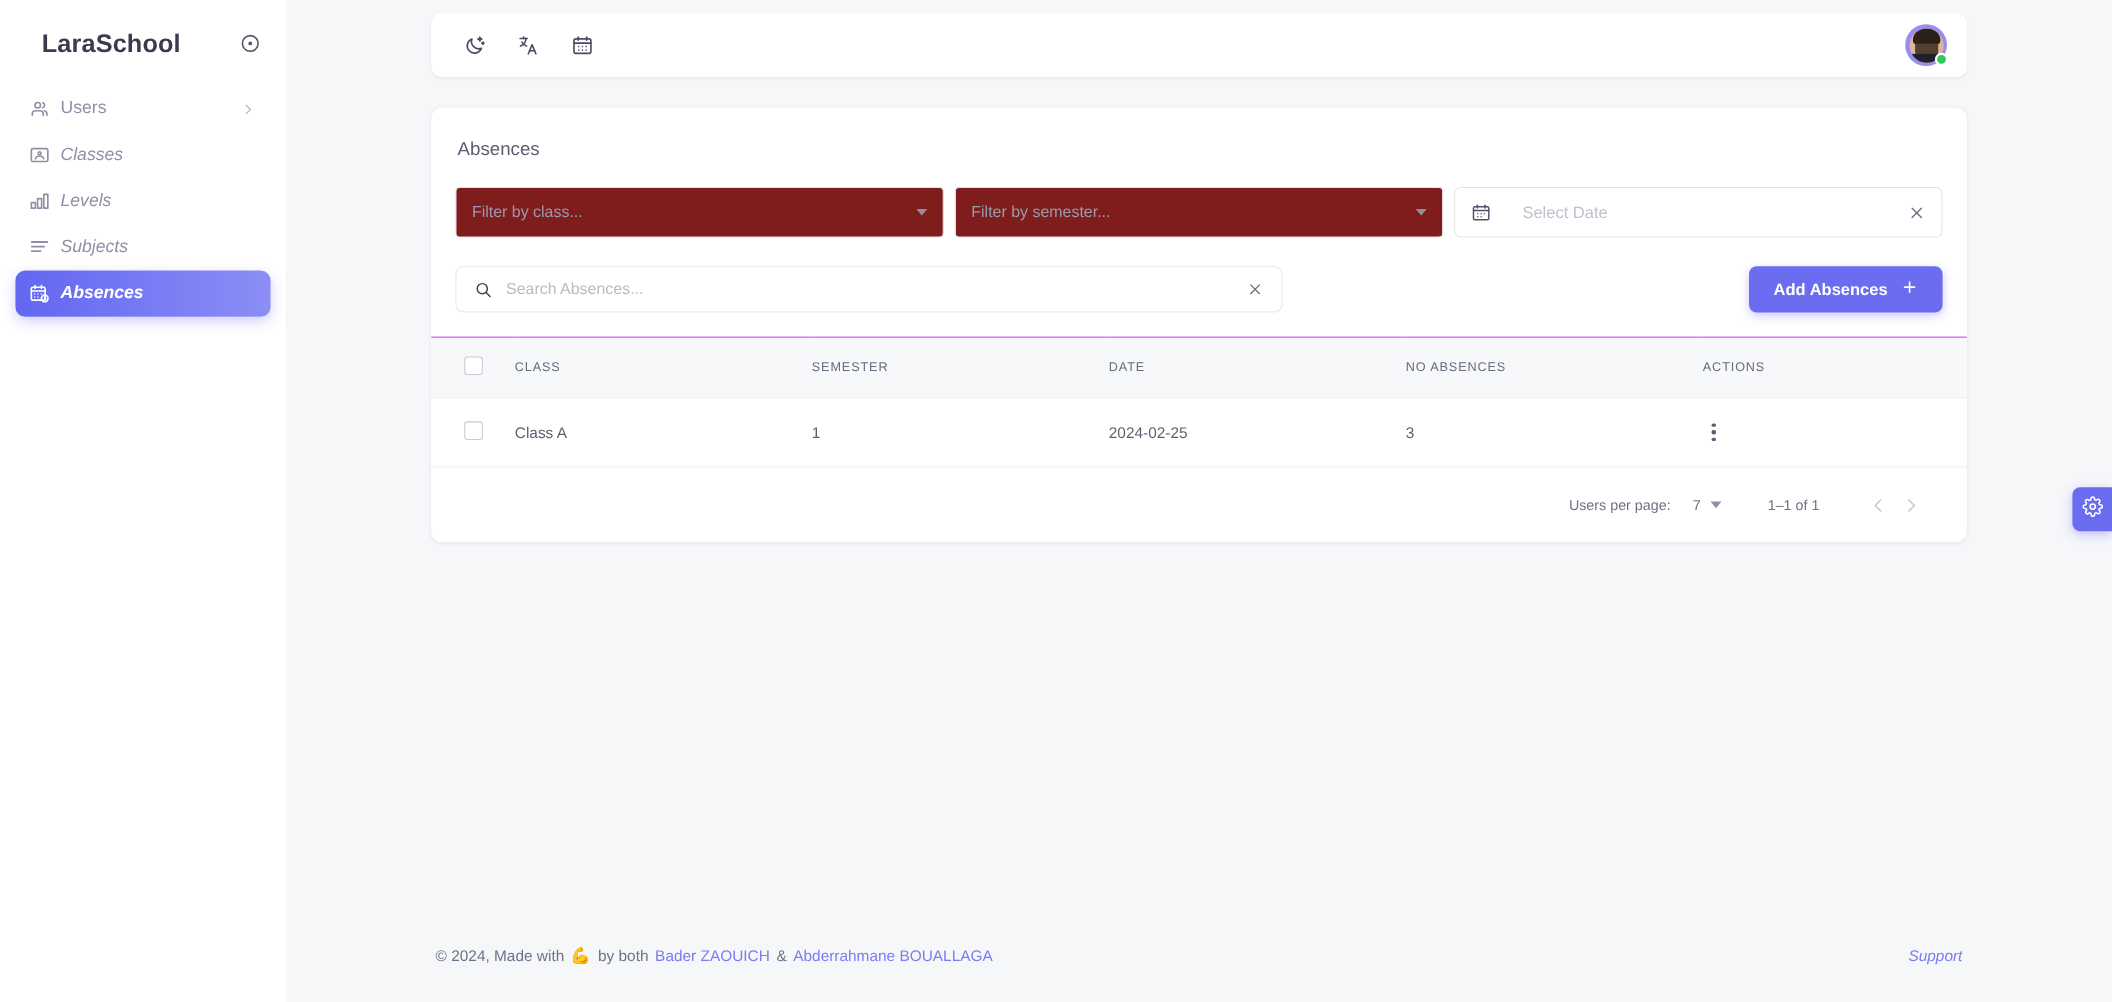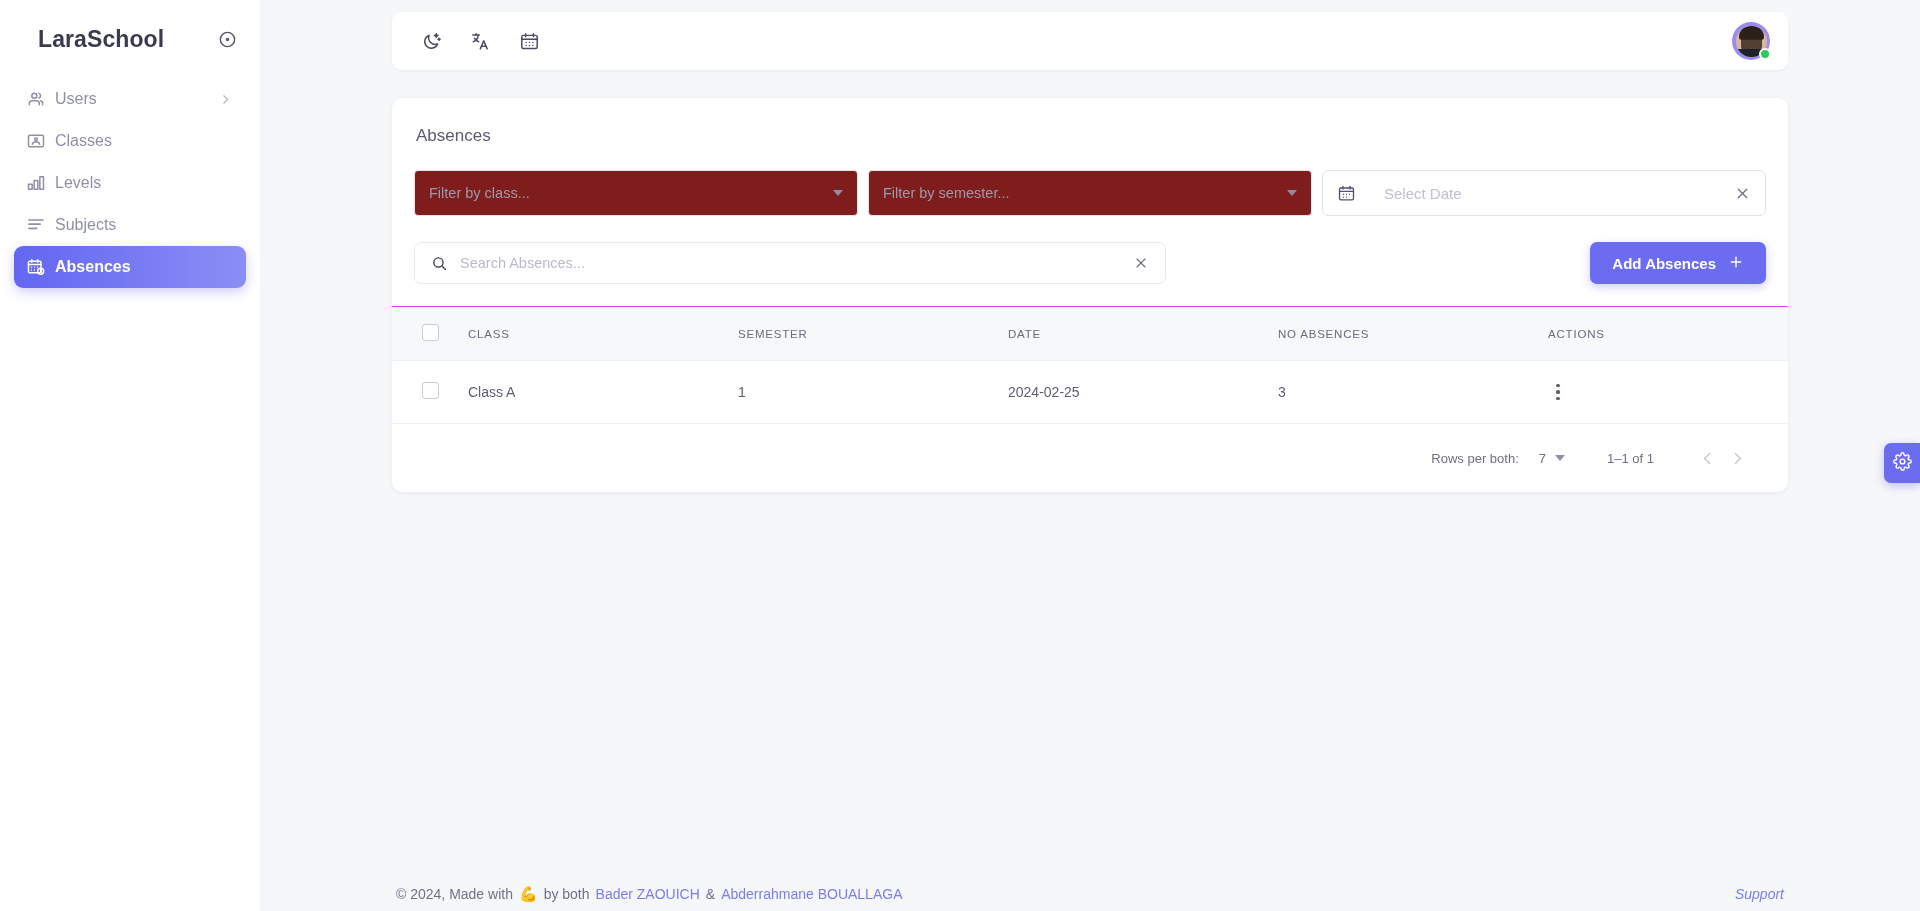--- a/index.html
+++ b/index.html
@@ -35,21 +35,21 @@
     color: #8f90a6; font-size: 16px; position: relative;
   }
   .nav-item .nav-label { flex: 1; }
   .nav-item.active {
     background: linear-gradient(90deg, #6366f1 0%, #8b8ef5 100%);
     color: #ffffff; font-weight: bold;
     box-shadow: 0 4px 12px rgba(99,102,241,.32);
   }
   .nav-icon { width: 22px; height: 22px; display: flex; align-items: center; justify-content: center; flex: 0 0 22px;}
   .nav-chevron { width: 14px; height: 14px; color: #b5b6c6; display:flex; align-items:center; justify-content:center;}
-  .nav-item + .nav-item { margin-top: 0px; }
+  .nav-item + .nav-item { margin-top: 0px; font-style: italic; }
 
   
   .main {
     flex: 1; height: 911px; position: relative;
     background: #f6f7f9; display: flex; flex-direction: column;
     padding: 12px 132px 0 132px;
   }
   .topbar {
     background: #ffffff; border-radius: 9px; height: 58px;
     display: flex; align-items: center; justify-content: space-between;
@@ -180,21 +180,21 @@
   .pg-rows { display: flex; align-items: center; gap: 9px; cursor: pointer; margin-right: 42px; }
   .pg-range { margin-right: 38px; }
   .pg-arrow {
     width: 30px; height: 30px; display: flex; align-items: center; justify-content: center;
     color: #c6c7d2; cursor: pointer;
   }
 
   
   .footer {
     margin-top: auto; display: flex; align-items: center; justify-content: space-between;
-    padding: 0 4px 8px 4px; font-size: 14px; color: #70718a;
+    padding: 0 4px 33px 4px; font-size: 14px; color: #70718a;
   }
   .footer a { color: #7a7cf0; text-decoration: none; cursor: pointer; }
   .footer .emoji { font-size: 15px; }
   .footer-left { display: flex; align-items: center; gap: 6px; }
   .support { color: #70718a; text-decoration: none; cursor: pointer; font-style: italic; }
 
   
   .settings-tab {
     position: absolute; right: 0; top: 443px; width: 36px; height: 40px;
     background: #6c6cf0; border-radius: 7px 0 0 7px;
@@ -432,21 +432,21 @@
                   <i></i>
                   <i></i>
                   <i></i>
                 </span>
             </td>
           </tr>
         </tbody>
       </table>
 
       <div class="pagination">
-        <span class="pg-label">Rows per both:</span>
+        <span class="pg-label">Users per page:</span>
         <span class="pg-rows">
           <span>7</span>
           <span class="caret"></span>
         </span>
         <span class="pg-range">1–1 of 1</span>
         <span class="pg-arrow">
           <svg width="17" height="17" viewBox="0 0 24 24" fill="none" stroke="currentColor" stroke-width="2" stroke-linecap="round" stroke-linejoin="round">
               <polyline points="15 5 8 12 15 19"></polyline>
             </svg>
         </span>

